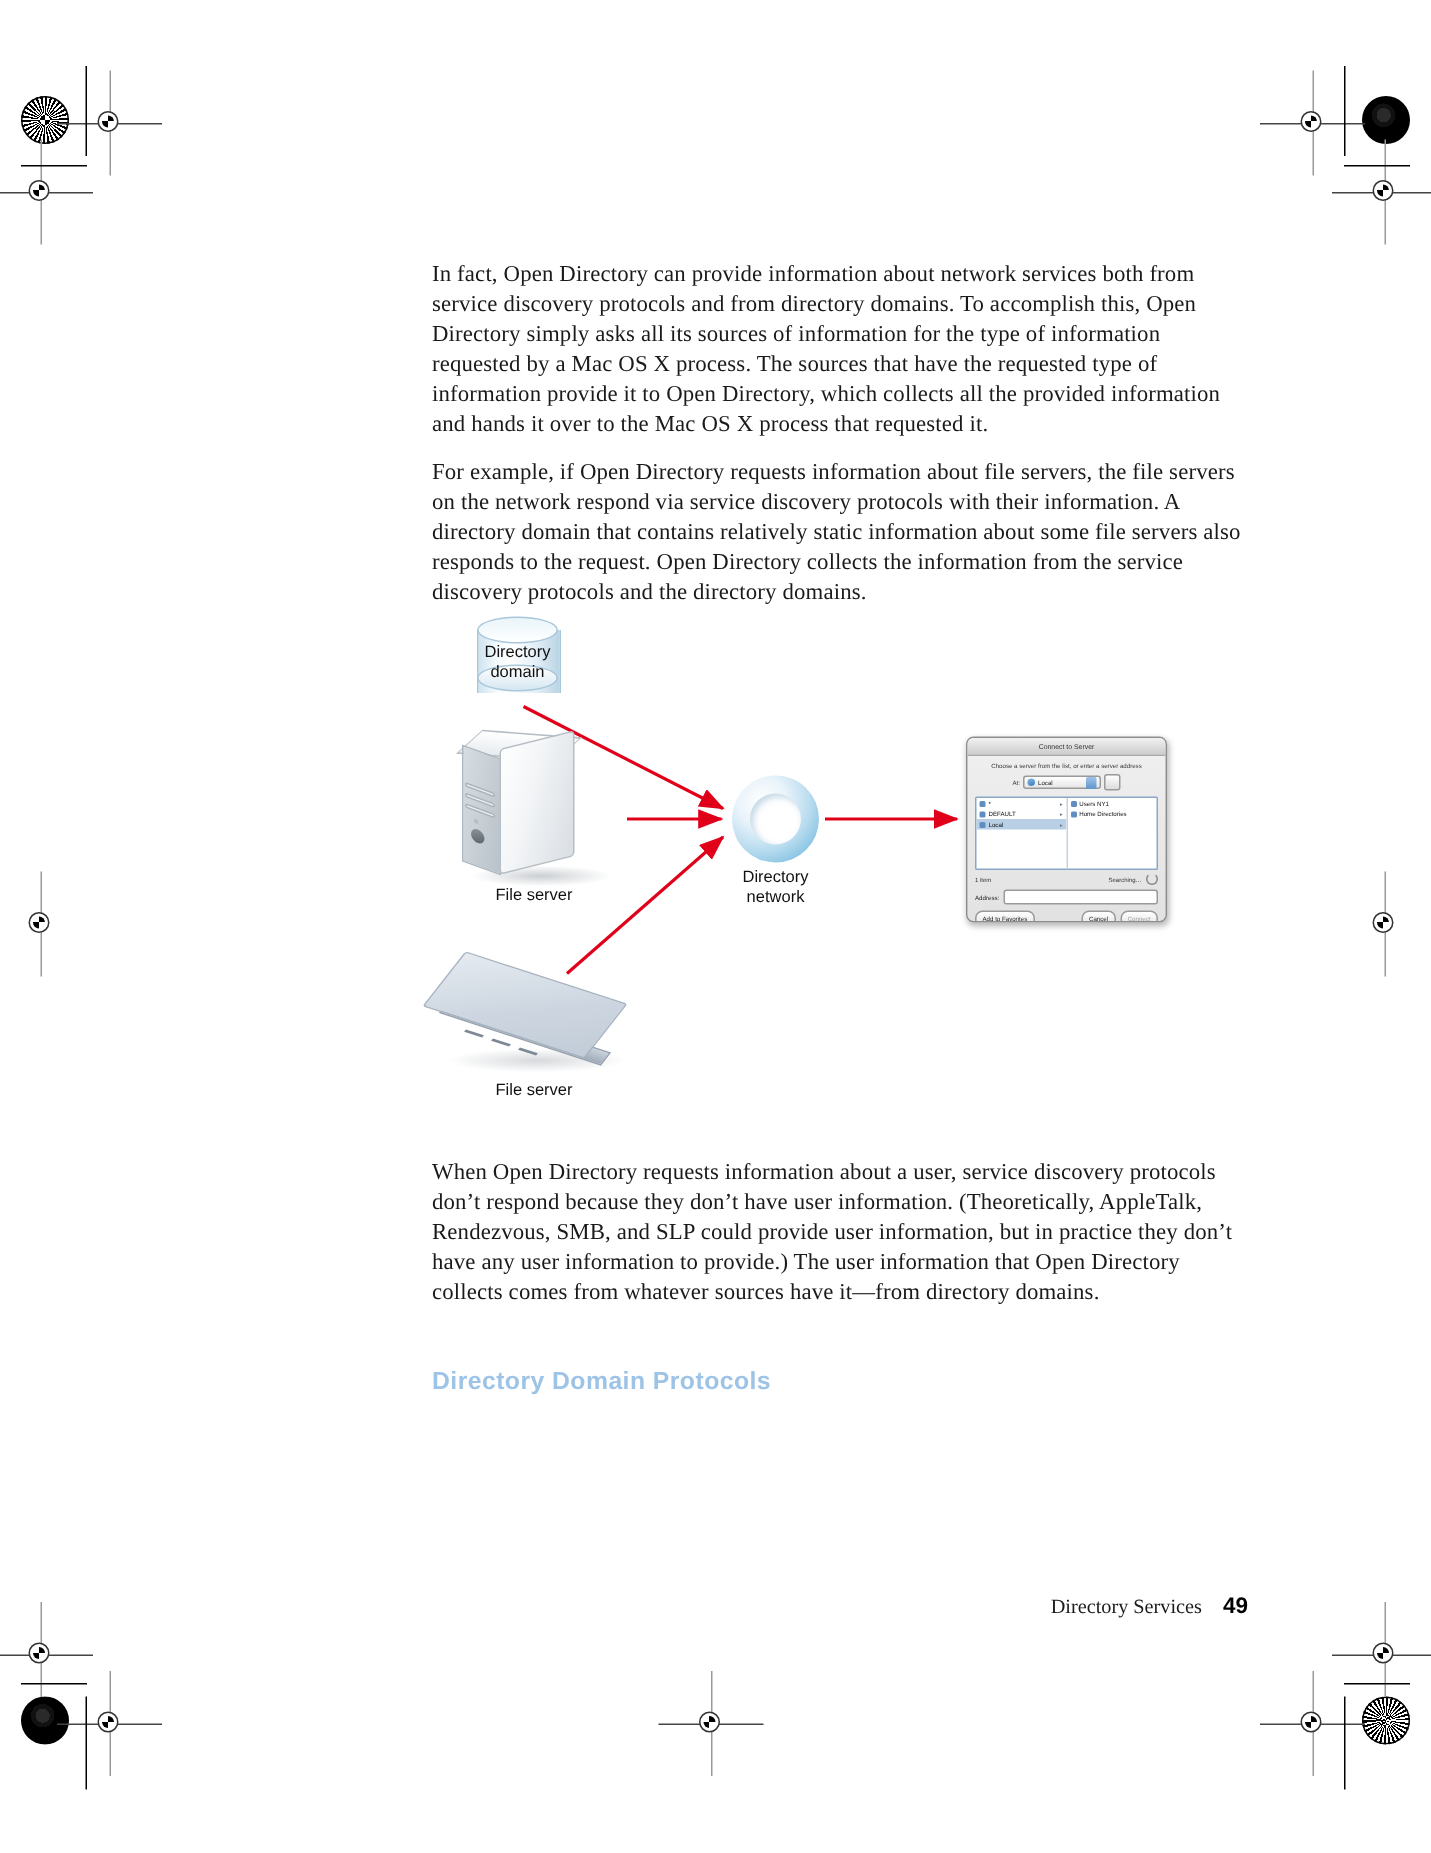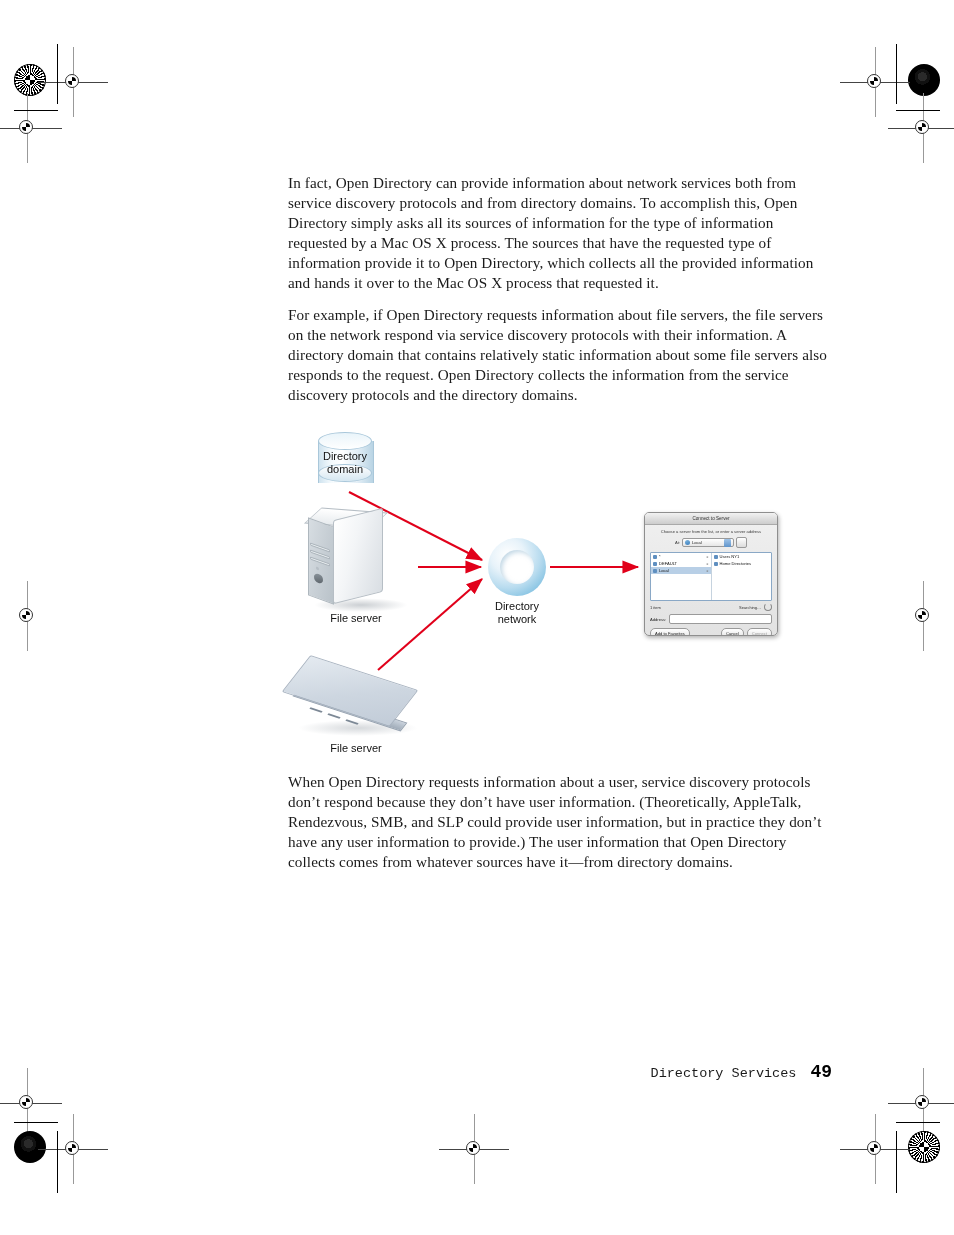--- a/index.html
+++ b/index.html
@@ -26,21 +26,21 @@
   .croprule{position:absolute;background:#000;}
 
   
   .content{position:absolute;left:288px;top:0;width:544px;}
   p.body{font-size:15.2px;line-height:20px;margin:0 0 12px 0;text-align:left;
          letter-spacing:.1px;}
   h2.section{font-family:"Liberation Sans",sans-serif;font-weight:bold;
      font-size:16.5px;letter-spacing:.3px;margin:0 0 10px 0;}
 
   
-  .figure{position:absolute;left:270px;top:412px;width:560px;height:350px;}
+  .figure{position:absolute;left:270px;top:391px;width:560px;height:350px;}
 
   
   .cyl{position:absolute;left:48px;top:20px;width:54px;height:58px;}
   .cyl .body{position:absolute;left:0;top:9px;width:54px;height:42px;
      background:linear-gradient(90deg,#cfe3ef 0%,#f4fafd 22%,#ffffff 42%,#e2eef6 72%,#b9d4e4 100%);
      border-left:1px solid #a9c7da;border-right:1px solid #a9c7da;}
   .cyl .top{position:absolute;left:0;top:0px;width:54px;height:18px;border-radius:50%;
      background:linear-gradient(180deg,#e9f4fa,#ffffff);border:1px solid #a9c7da;box-sizing:border-box;}
   .cyl .bot{position:absolute;left:0;top:32px;width:54px;height:18px;border-radius:50%;
      background:linear-gradient(180deg,#ffffff,#d5e7f1);border:1px solid #a9c7da;box-sizing:border-box;}
@@ -140,22 +140,22 @@
   .dlg .btnrow{display:flex;align-items:center;margin:4px 5px 0 5px;gap:3px;}
   .dlg .btn{height:9px;border:1px solid #9a9a9a;border-radius:5px;
      background:linear-gradient(180deg,#fff,#e3e3e3);font-size:4.1px;color:#222;
      display:flex;align-items:center;justify-content:center;padding:0 4px;}
   .dlg .btn.dim{color:#a0a0a0;}
   .dlg .btn.spacer{margin-left:auto;}
 
   
   .footer{position:absolute;left:0;top:1062px;width:954px;}
   .footer .inner{position:absolute;right:122px;top:0;display:flex;align-items:baseline;gap:14px;}
-  .footer .fname{font-family:Liberation Mono, monospace;font-size:13.5px;color:#1a1a1a;}
-  .footer .fnum{font-family:Liberation Mono, monospace;font-weight:bold;font-size:18px;color:#000;}
+  .footer .fname{font-family:Liberation Serif, serif;font-size:13.5px;color:#1a1a1a;}
+  .footer .fnum{font-family:Liberation Sans, sans-serif;font-weight:bold;font-size:15px;color:#000;}
 </style>
 </head>
 <body>
 
 <div class="mark" style="left:14px;top:64px;">
   <div class="rosette"></div>
 </div>
 <div class="mark" style="left:60px;top:69px;">
   <div class="regmark">
       <div class="vline"></div>
@@ -388,20 +388,21 @@
       <span class="btn dim">Connect</span>
     </div>
   </div>
 </div>
 
 <div class="content" style="top:772px;">
   <p class="body">When Open Directory requests information about a user, service discovery protocols don’t respond because they don’t have user information. (Theoretically, AppleTalk, Rendezvous, SMB, and SLP could provide user information, but in practice they don’t have any user information to provide.) The user information that Open Directory collects comes from whatever sources have it—from directory domains.</p>
 </div>
 
 <div class="content" style="top:912px;">
+  <h2 class="section" style="color: rgb(157, 195, 230);">Directory Domain Protocols</h2>
 </div>
 
 <div class="footer">
   <div class="inner">
     <span class="fname">Directory Services</span>
     <span class="fnum">49</span>
   </div>
 </div>
 
 </body></html>

